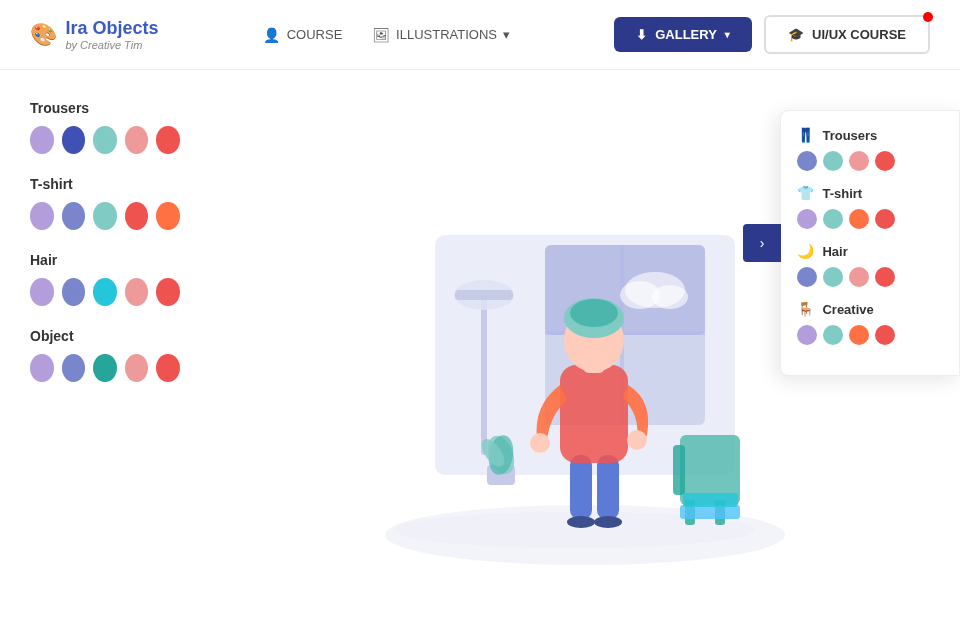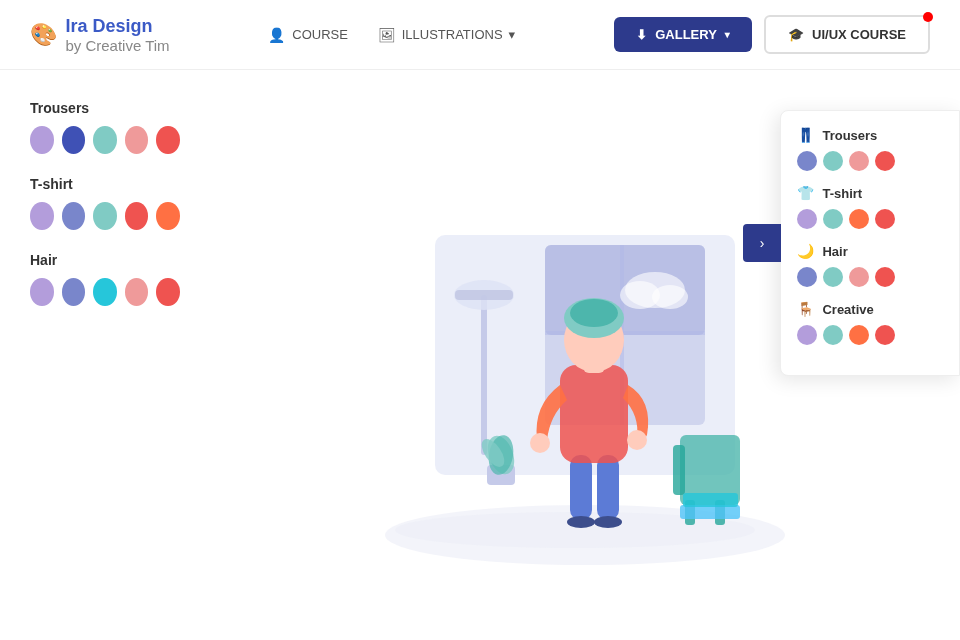--- a/index.html
+++ b/index.html
@@ -7,21 +7,21 @@
 
     
     nav {
       display: flex; align-items: center; justify-content: space-between;
       padding: 0 30px; height: 70px; border-bottom: 1px solid #eee;
     }
     .logo { display: flex; align-items: center; gap: 8px; }
     .logo-icon { color: #5271c4; font-size: 22px; }
     .logo-text { display: flex; flex-direction: column; }
     .logo-name { color: #3b5ac6; font-size: 18px; font-weight: 600; }
-    .logo-sub { color: #888; font-size: 15px; }
+    .logo-sub { color: #888; font-size: 11px; font-style: italic; }
     .nav-links { display: flex; align-items: center; gap: 30px; }
     .nav-link { color: #555; font-size: 13px; font-weight: 500; text-decoration: none; display: flex; align-items: center; gap: 6px; cursor: pointer; }
     .nav-link span.icon { font-size: 14px; }
     .nav-btns { display: flex; align-items: center; gap: 12px; }
     .btn-download {
       background: #2d3a8c; color: #fff; border: none; padding: 10px 22px;
       border-radius: 6px; font-size: 13px; font-weight: 600; cursor: pointer;
       display: flex; align-items: center; gap: 8px;
     }
     .btn-download .chevron { font-size: 10px; }
@@ -67,21 +67,21 @@
     .popup-dots { display: flex; gap: 6px; }
     .popup-dot { width: 20px; height: 20px; border-radius: 50%; cursor: pointer; }
   </style>
 </head>
 <body>
 
 <nav>
   <div class="logo">
     <span class="logo-icon">🎨</span>
     <div class="logo-text">
-      <span class="logo-name">Ira Design</span>
+      <span class="logo-name">Ira Objects</span>
       <span class="logo-sub">by Creative Tim</span>
     </div>
   </div>
   <div class="nav-links">
     <a class="nav-link">
       <span class="icon">👤</span>
       <span>COURSE</span>
     </a>
     <a class="nav-link">
       <span class="icon">🖼</span>
@@ -130,20 +130,30 @@
       <div class="color-section">
         <div class="section-label">Hair</div>
         <div class="color-dots">
           <div class="dot-circle" style="background: rgb(179, 157, 219);"></div>
           <div class="dot-circle" style="background: rgb(121, 134, 203);"></div>
           <div class="dot-circle" style="background: rgb(38, 198, 218);"></div>
           <div class="dot-circle" style="background: rgb(239, 154, 154);"></div>
           <div class="dot-circle" style="background: rgb(239, 83, 80);"></div>
         </div>
       </div>
+      <div class="color-section">
+        <div class="section-label">Object</div>
+        <div class="color-dots">
+          <div class="dot-circle" style="background: rgb(179, 157, 219);"></div>
+          <div class="dot-circle" style="background: rgb(121, 134, 203);"></div>
+          <div class="dot-circle" style="background: rgb(38, 166, 154);"></div>
+          <div class="dot-circle" style="background: rgb(239, 154, 154);"></div>
+          <div class="dot-circle" style="background: rgb(239, 83, 80);"></div>
+        </div>
+      </div>
     </div>
 
   <div class="center-area">
     <svg class="illustration-svg" viewBox="0 0 420 440" xmlns="http://www.w3.org/2000/svg">
 
       <ellipse cx="210" cy="400" rx="200" ry="30" fill="#e8eaf6" opacity="0.5"></ellipse>
 
       <rect x="60" y="100" width="300" height="240" rx="10" fill="#dde2f5" opacity="0.6"></rect>
 
       <rect x="170" y="110" width="160" height="180" rx="6" fill="#c5cae9" opacity="0.7"></rect>

